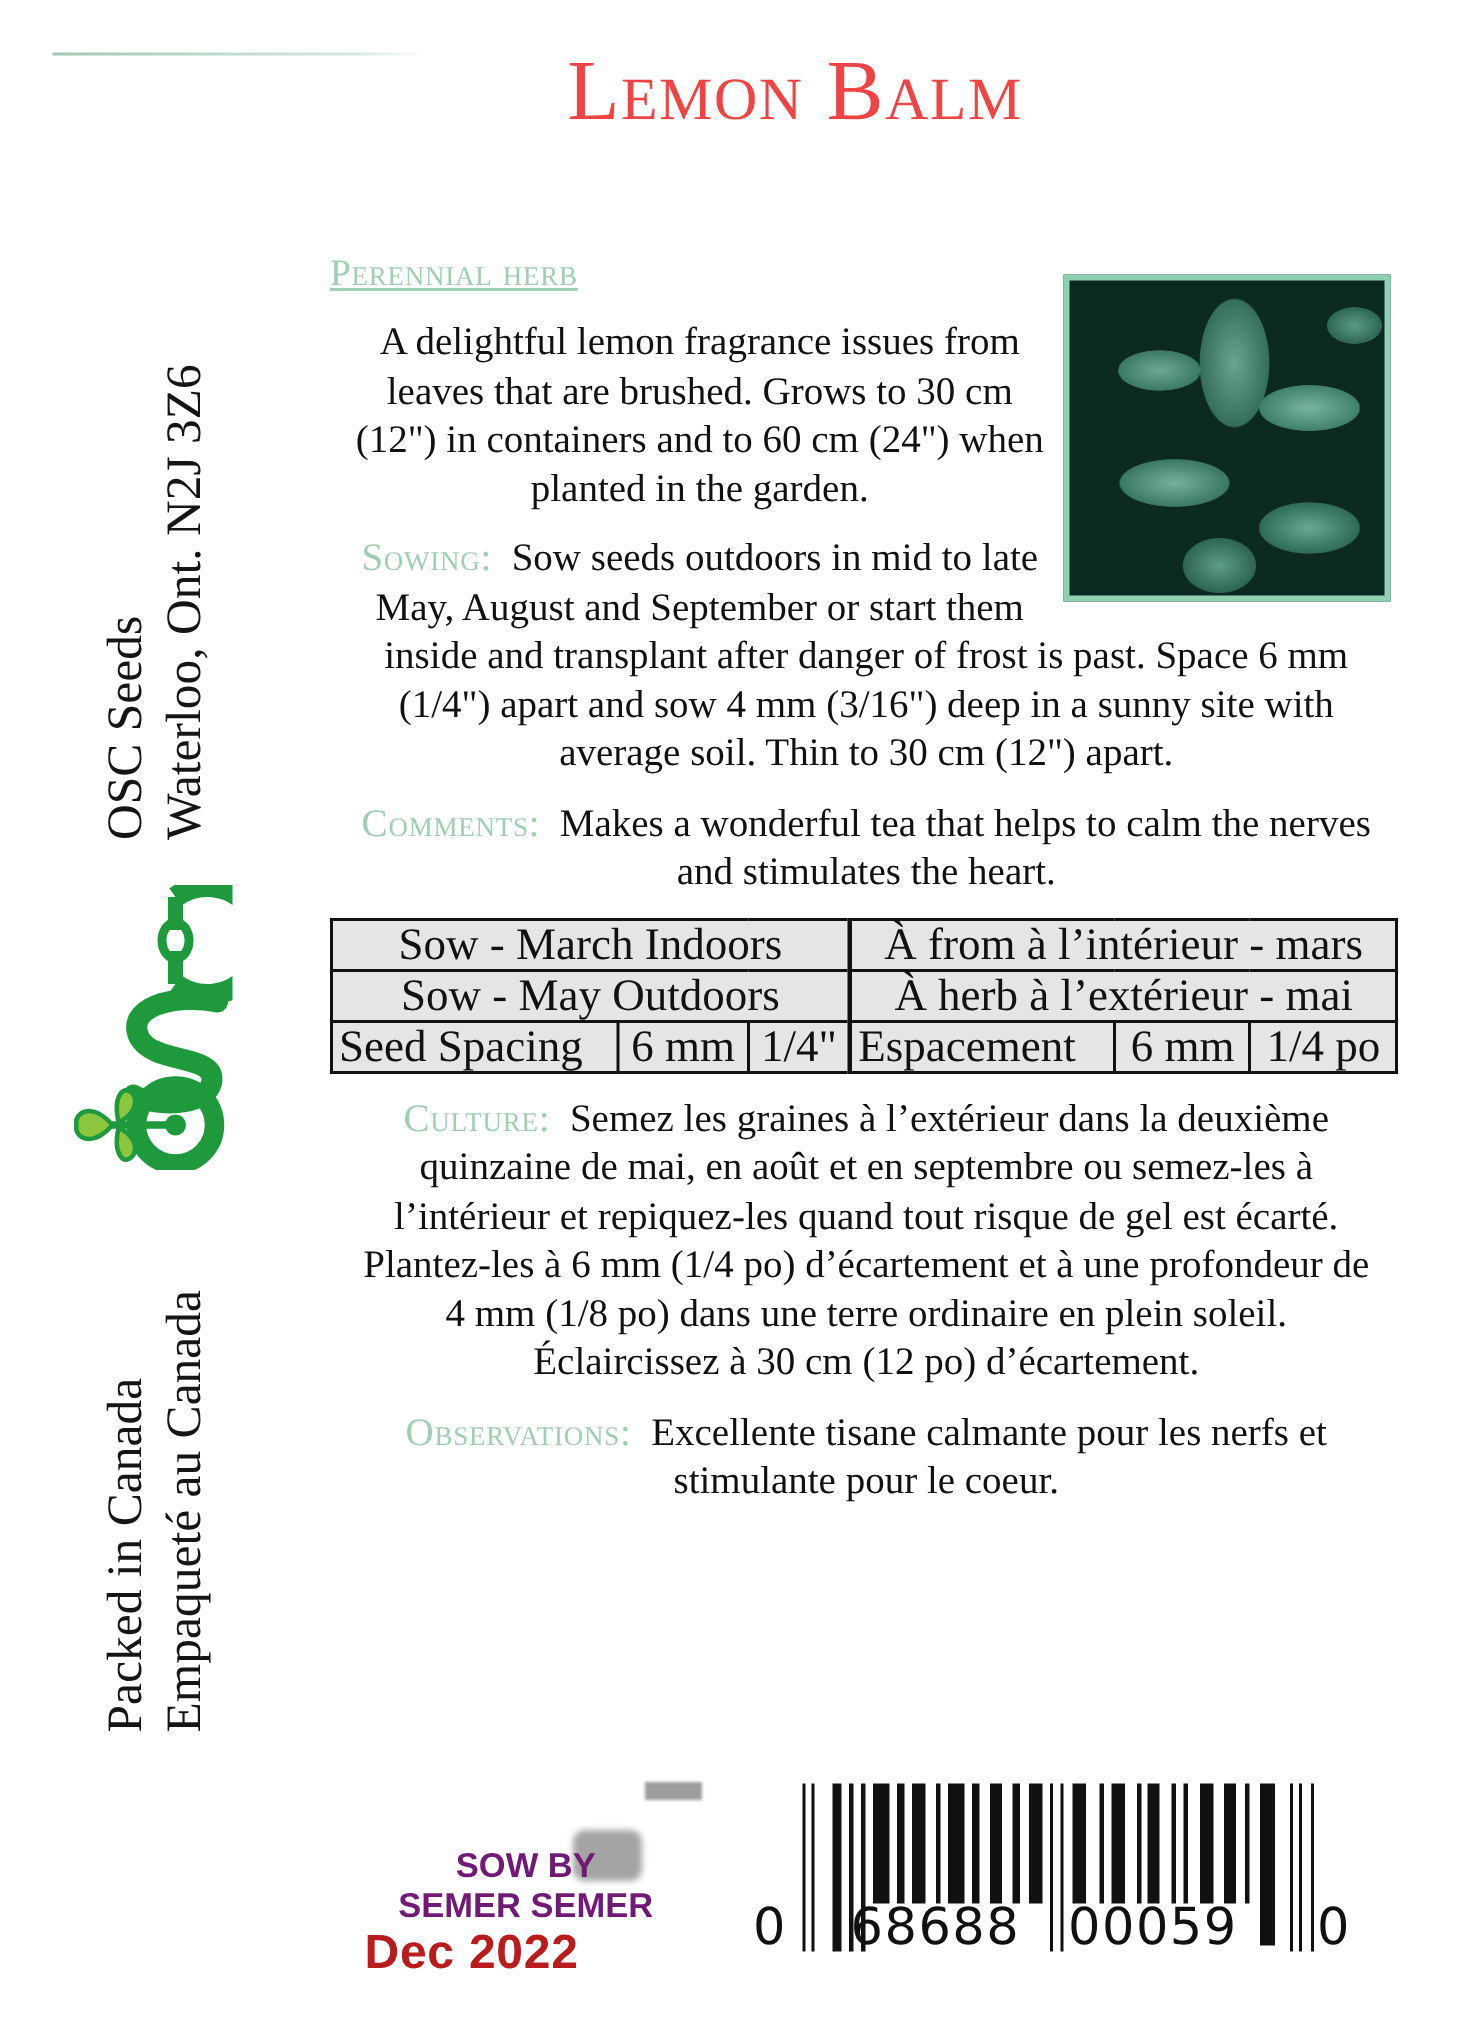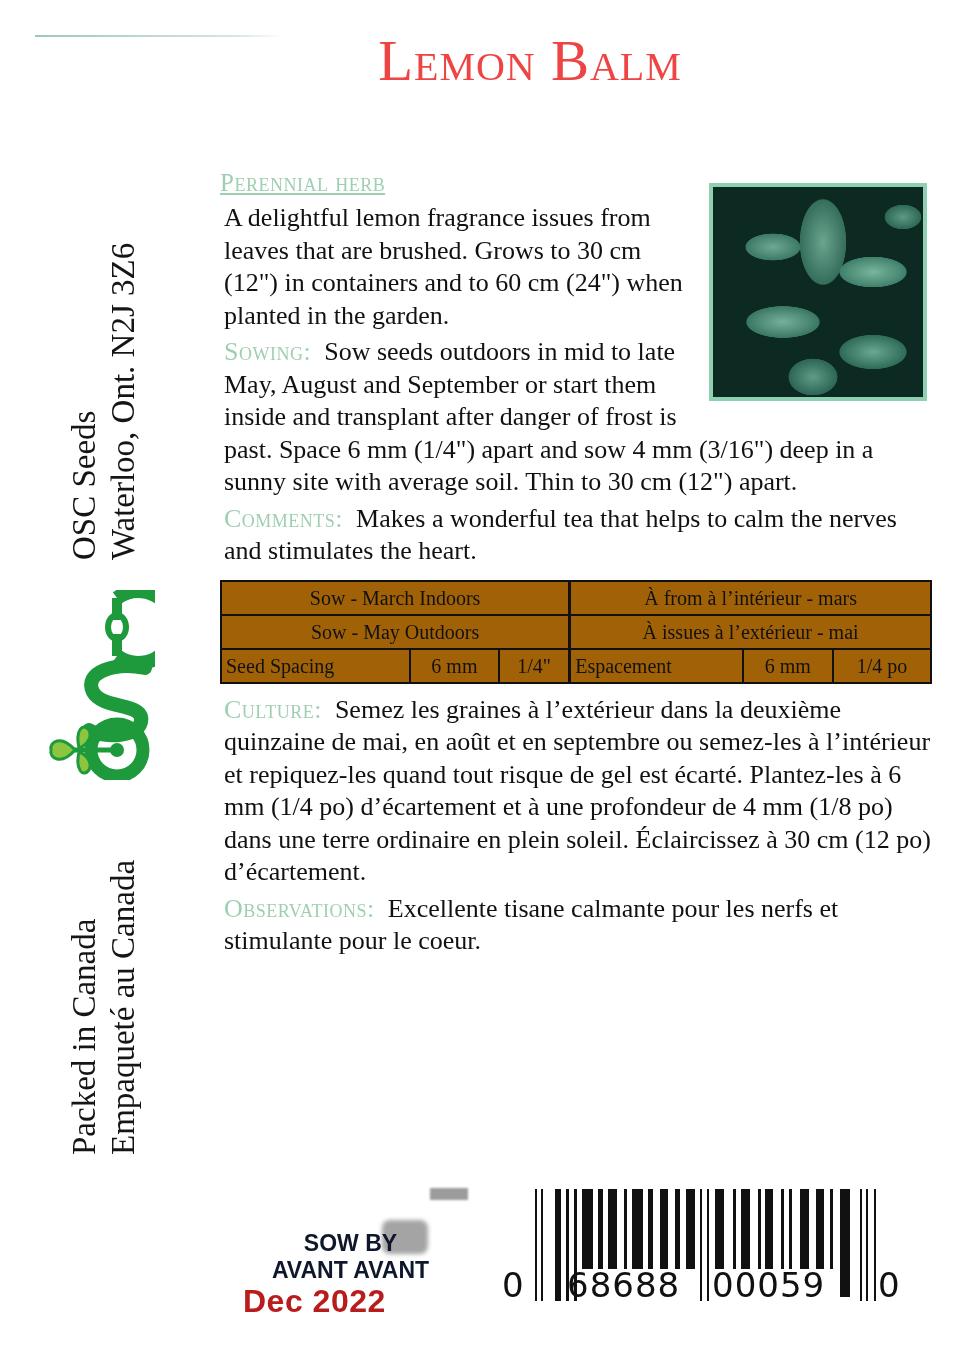--- a/index.html
+++ b/index.html
@@ -21,48 +21,48 @@
     white-space: nowrap; font-size: 33px; line-height: 40px; color: #151515;
   }
   .logo { position: absolute; left: 45px; top: 590px; width: 110px; height: 190px; }
 
   
   .content { position: absolute; left: 220px; top: 168px; width: 715px; }
   .label {
     font-variant: small-caps; color: #9fcfb1; letter-spacing: 0.5px;
   }
   .kicker { font-size: 25px; line-height: 30px; text-decoration: underline; }
-  .para { font-size: 26px; line-height: 32.5px; margin: 4px; }
+  .para { font-size: 26px; line-height: 32.5px; margin: 14px; text-align: center; }
   .photo {
     float: right; width: 218px; height: 218px; margin: 15px 8px 8px 10px;
     border: 4px solid #8fd0b0; box-sizing: border-box; position: relative; overflow: hidden;
     background:
       radial-gradient(ellipse 45px 22px at 60px 60px, #6fa894 0%, #3c7a66 60%, transparent 62%),
       radial-gradient(ellipse 55px 25px at 160px 85px, #7ab59f 0%, #40806a 60%, transparent 62%),
       radial-gradient(ellipse 38px 70px at 110px 55px, #6aa48e 0%, #356f5c 60%, transparent 62%),
       radial-gradient(ellipse 60px 26px at 70px 135px, #76b09b 0%, #3b7864 60%, transparent 62%),
       radial-gradient(ellipse 55px 28px at 160px 165px, #6aa892 0%, #2f6c58 60%, transparent 62%),
       radial-gradient(ellipse 40px 30px at 100px 190px, #5f9c87 0%, #2d6654 60%, transparent 62%),
       radial-gradient(ellipse 30px 20px at 190px 30px, #5c9a85 0%, #2e6855 60%, transparent 62%),
       #0d2a22;
   }
   
   .sow-table {
     border-collapse: collapse; width: 712px; margin: 12px 0 10px 0;
-    background: #a16207; font-size: 20px; line-height: 30px;
+    background: #e5e5e5; font-size: 30px; line-height: 30px;
   }
   .sow-table td { border: 2px solid #111; padding: 1px 4px; white-space: nowrap; }
   .sow-table td.c { text-align: center; }
   .sow-table .split { border-right-width: 3px; }
 
   
   .sowby {
     position: absolute; left: 243px; top: 1230px; width: 215px; text-align: center;
     font-family: "Liberation Sans", "DejaVu Sans", sans-serif; font-weight: bold;
-    font-size: 23px; line-height: 27px; color: #0f172a;
+    font-size: 23px; line-height: 27px; color: #701a75;
   }
   .sowdate {
     position: absolute; left: 243px; top: 1283px;
     font-family: "Liberation Sans", "DejaVu Sans", sans-serif; font-weight: bold;
     font-size: 32px; color: #b91c1c; letter-spacing: 0.5px;
   }
   .smudge {
     position: absolute; left: 382px; top: 1220px; width: 46px; height: 34px;
     background: rgba(90,90,90,0.55); border-radius: 8px; filter: blur(2px);
   }
@@ -124,21 +124,21 @@
   </p>
 
   <table class="sow-table">
     <tbody>
         <tr>
       <td class="c split" colspan="3">Sow - March Indoors</td>
       <td class="c" colspan="3">À from à l’intérieur - mars</td>
     </tr>
     <tr>
       <td class="c split" colspan="3">Sow - May Outdoors</td>
-      <td class="c" colspan="3">À issues à l’extérieur - mai</td>
+      <td class="c" colspan="3">À herb à l’extérieur - mai</td>
     </tr>
     <tr>
       <td>Seed Spacing</td>
       <td class="c">6 mm</td>
       <td class="c split">1/4"</td>
       <td>Espacement</td>
       <td class="c">6 mm</td>
       <td class="c">1/4 po</td>
     </tr>
   </tbody>
@@ -151,21 +151,21 @@
   <p class="para">
     <span class="label">Observations:</span>&nbsp;
     <span>Excellente tisane calmante pour les nerfs et stimulante pour le coeur.</span>
   </p>
 </div>
 
 <div class="smudge2"></div>
 <div class="smudge"></div>
 <div class="sowby">
   <div>SOW BY</div>
-  <div>AVANT AVANT</div>
+  <div>SEMER SEMER</div>
 </div>
 <div class="sowdate">Dec 2022</div>
 
 <svg class="barcode" viewBox="0 0 410 120">
   <g fill="#111">
     <rect x="35" y="4" width="2" height="112"></rect>
       <rect x="41" y="4" width="2" height="112"></rect>
     <rect x="55" y="4" width="6" height="112"></rect>
       <rect x="66" y="4" width="3" height="112"></rect>
       <rect x="74" y="4" width="3" height="112"></rect>

